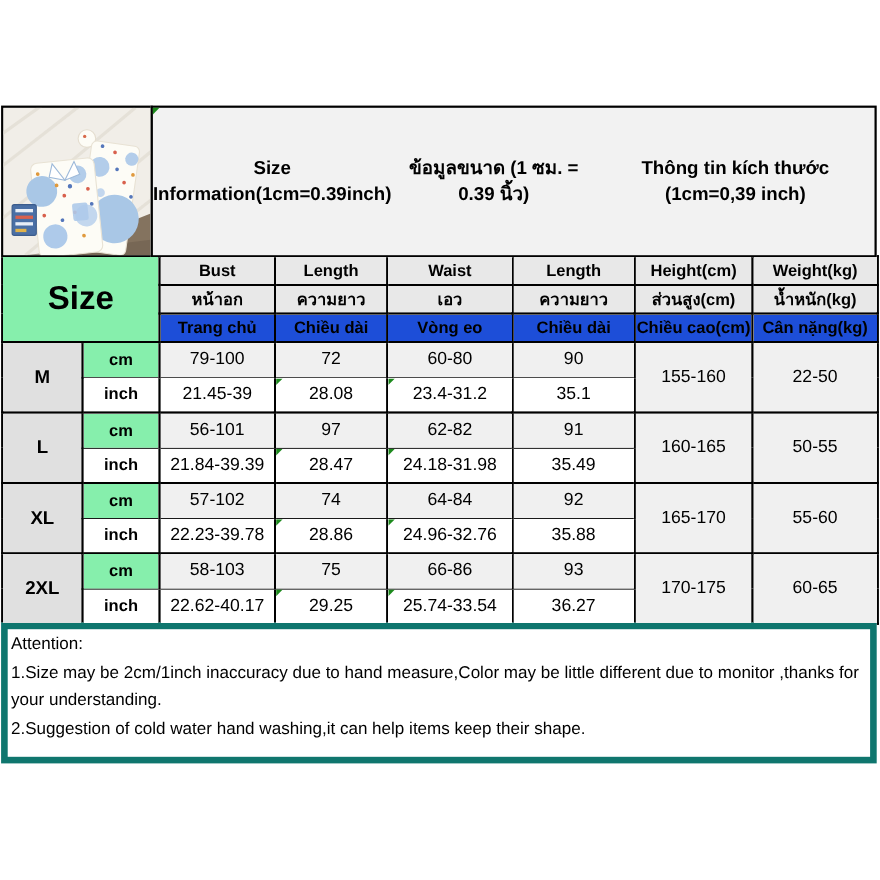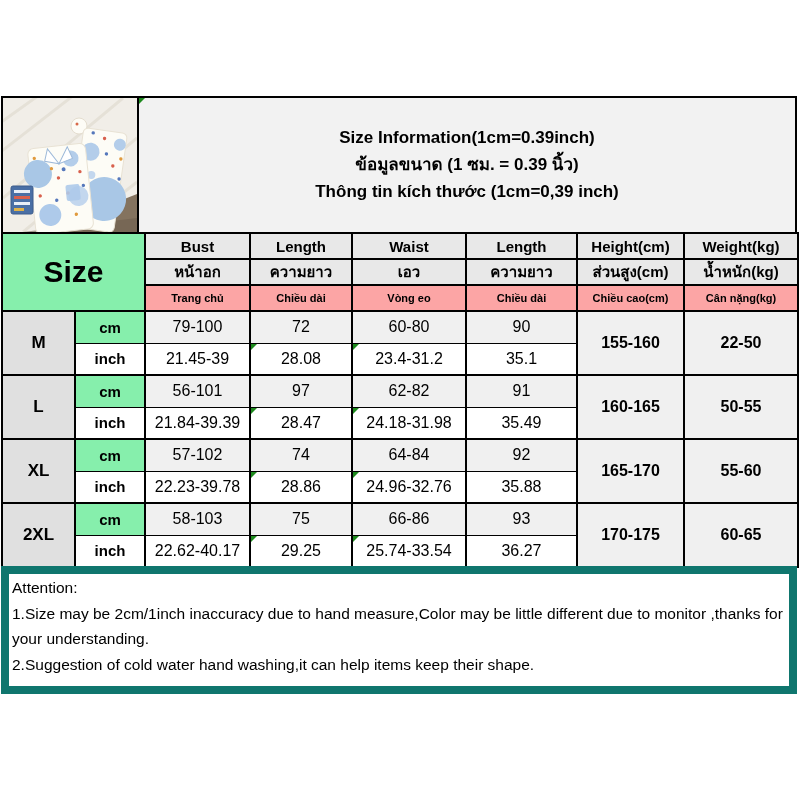--- a/index.html
+++ b/index.html
@@ -12,58 +12,58 @@
 
   
   .top-row{display:flex;width:796px;height:138px;}
   .photo-cell{
     width:138px;height:138px;box-sizing:border-box;border:2px solid #000;
     flex:0 0 138px;overflow:hidden;background:#f1eee8;
   }
   .title-cell{
     flex:1;box-sizing:border-box;border:2px solid #000;margin-left:-2px;
     background:#f2f2f2;position:relative;
-    display:flex;flex-direction:column;justify-content:center;align-items:center;
+    display:flex;flex-direction:row;justify-content:center;align-items:center;
     text-align:center;
   }
   .title-cell p{margin:0;padding:1.5px 0;font-weight:bold;font-size:17px;line-height:24px;}
 
   
   .tri{
     position:absolute;top:0;left:0;width:0;height:0;
     border-top:6px solid #1d8a1d;border-right:6px solid transparent;
   }
 
   
   table{border-collapse:collapse;width:796px;margin-top:-2px;table-layout:fixed;}
   td{
     border:2px solid #000;text-align:center;vertical-align:middle;
     padding:0;position:relative;overflow:hidden;white-space:nowrap;
   }
   tr.hr{height:26px;}
   tr.dr{height:32px;}
   .size-hd{background:#86efac;font-size:30px;font-weight:bold;}
   tr.h1 td.h, tr.h2 td.h{background:#e8e8e8;font-weight:bold;font-size:15px;}
-  tr.h3 td.h{background:#fca5a5;font-weight:bold;font-size:11px;}
+  tr.h3 td.h{background:#1d4ed8;font-weight:bold;font-size:15px;}
   .sz{background:#e0e0e0;font-weight:bold;font-size:17px;}
   .unit{font-weight:bold;font-size:15px;}
   .u-cm{background:#86efac;}
   .u-inch{background:#ffffff;}
   tr.r-cm td.d{background:#f0f0f0;}
   tr.r-inch td.d{background:#ffffff;}
   td.d{font-size:16px;font-weight:normal;}
-  .hw{background:#f0f0f0;font-size:16px;font-weight:bold;}
+  .hw{background:#f0f0f0;font-size:16px;font-weight:normal;}
   
   tr.r-cm td{border-bottom-width:1px;}
   tr.r-inch td{border-top-width:1px;}
   tr.r-cm td.sz, tr.r-cm td.hw{border-bottom-width:2px;}
 
   
   .attention{
-    width:796px;height:128px;box-sizing:border-box;border:8px solid #0f766e;
+    width:796px;height:128px;box-sizing:border-box;border:6px solid #0f766e;
     margin-top:-2px;background:#fff;padding:1px 6px 0 3px;
   }
   .attention p{margin:0;font-size:15.5px;line-height:25.5px;font-weight:normal;}
 </style>
 </head>
 <body>
 
 <div class="wrap">
 
   <div class="top-row">

